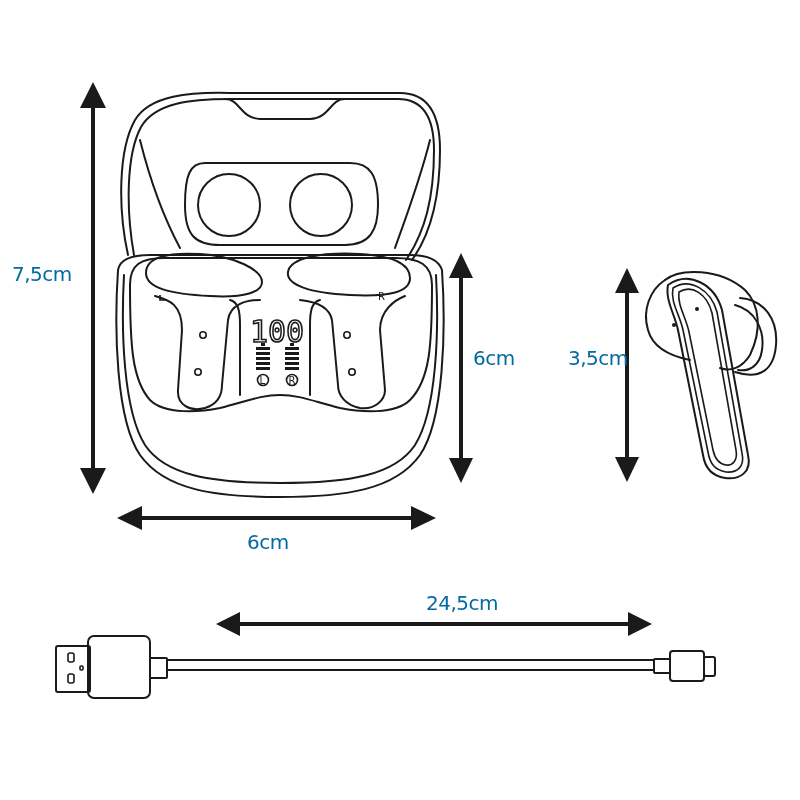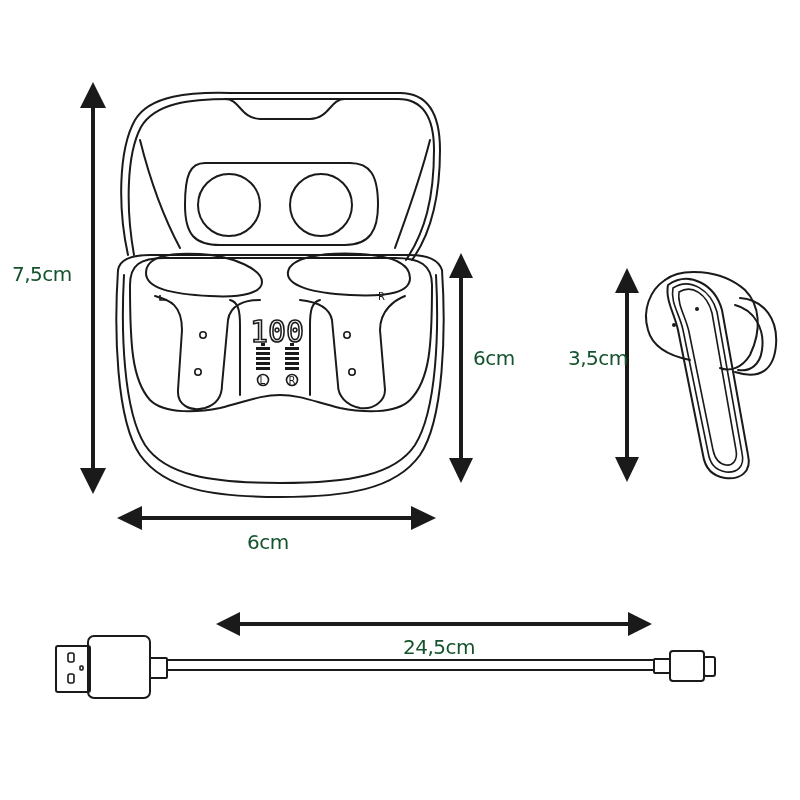--- a/index.html
+++ b/index.html
@@ -1,18 +1,18 @@
 <!DOCTYPE html>
 <html><head>
 <meta charset="utf-8">
 <style>
   html, body { margin: 0; padding: 0; background: #ffffff; }
   body { width: 800px; height: 800px; position: relative; overflow: hidden; font-family: "DejaVu Sans", sans-serif; }
   #canvas { position: absolute; left: 0; top: 0; width: 800px; height: 800px; }
-  .dim-label { position: absolute; font-size: 20px; color: #14532d; font-family: "DejaVu Sans", sans-serif; letter-spacing: -0.5px; white-space: nowrap; }
+  .dim-label { position: absolute; font-size: 20px; color: #0369a1; font-family: "DejaVu Sans", sans-serif; letter-spacing: -0.5px; white-space: nowrap; }
   svg .ln { fill: none; stroke: #1a1a1a; stroke-width: 2; stroke-linejoin: round; stroke-linecap: round; }
   svg .ln-thin { fill: none; stroke: #1a1a1a; stroke-width: 1.6; }
   svg .fill { fill: #1a1a1a; stroke: none; }
   svg .arrow { stroke: #1a1a1a; stroke-width: 4; fill: none; }
   svg .lcd { font-family: "DejaVu Sans Mono", monospace; font-size: 30px; fill: none; stroke: #1a1a1a; stroke-width: 1.6; }
   svg .small { font-family: "DejaVu Sans", sans-serif; font-size: 10px; fill: #1a1a1a; }
 </style>
 </head>
 <body>
 
@@ -159,13 +159,13 @@
       <rect class="ln" x="704" y="657" width="11" height="19" rx="2"></rect>
     </g>
   </g>
 </svg>
 </div>
 
 <div class="dim-label" style="left:12px; top:262px;">7,5cm</div>
 <div class="dim-label" style="left:473px; top:346px;">6cm</div>
 <div class="dim-label" style="left:568px; top:346px;">3,5cm</div>
 <div class="dim-label" style="left:247px; top:530px;">6cm</div>
-<div class="dim-label" style="left:403px; top:591px;margin-top:44px;">24,5cm</div>
+<div class="dim-label" style="left:426px; top:591px;">24,5cm</div>
 
 </body></html>

